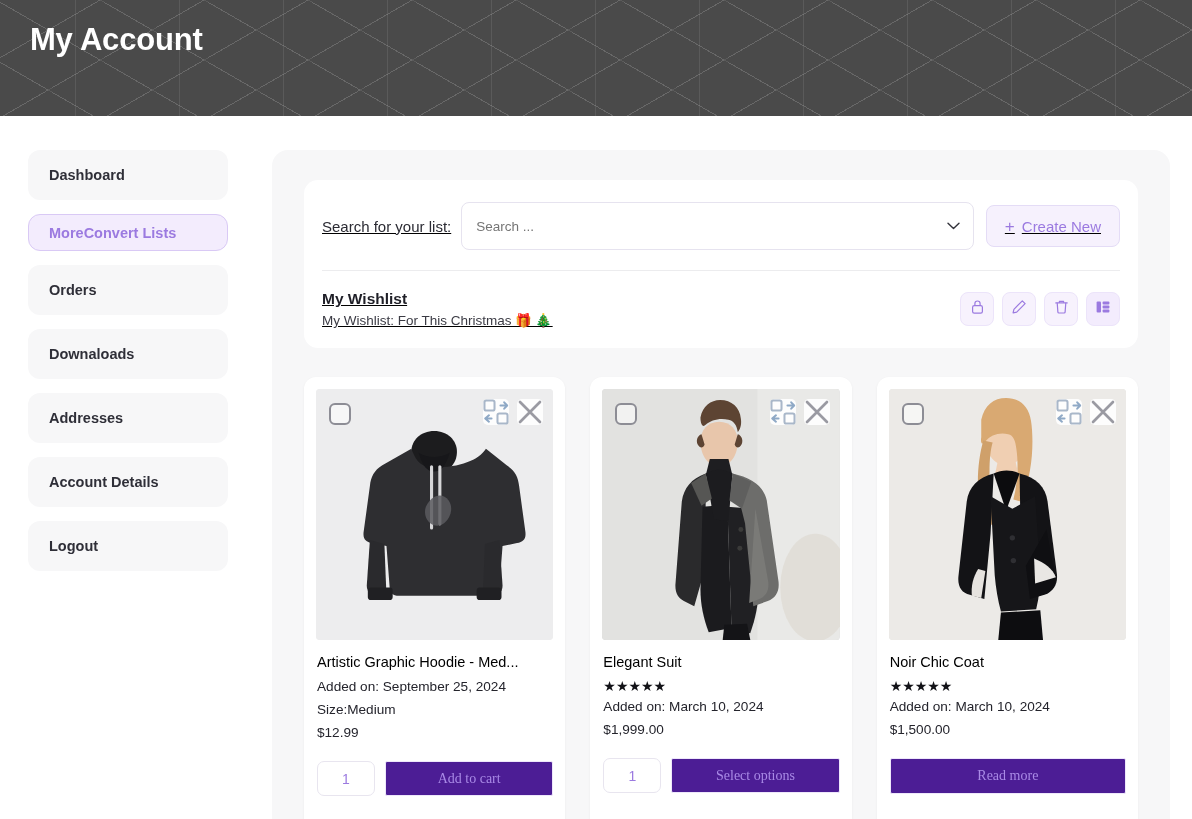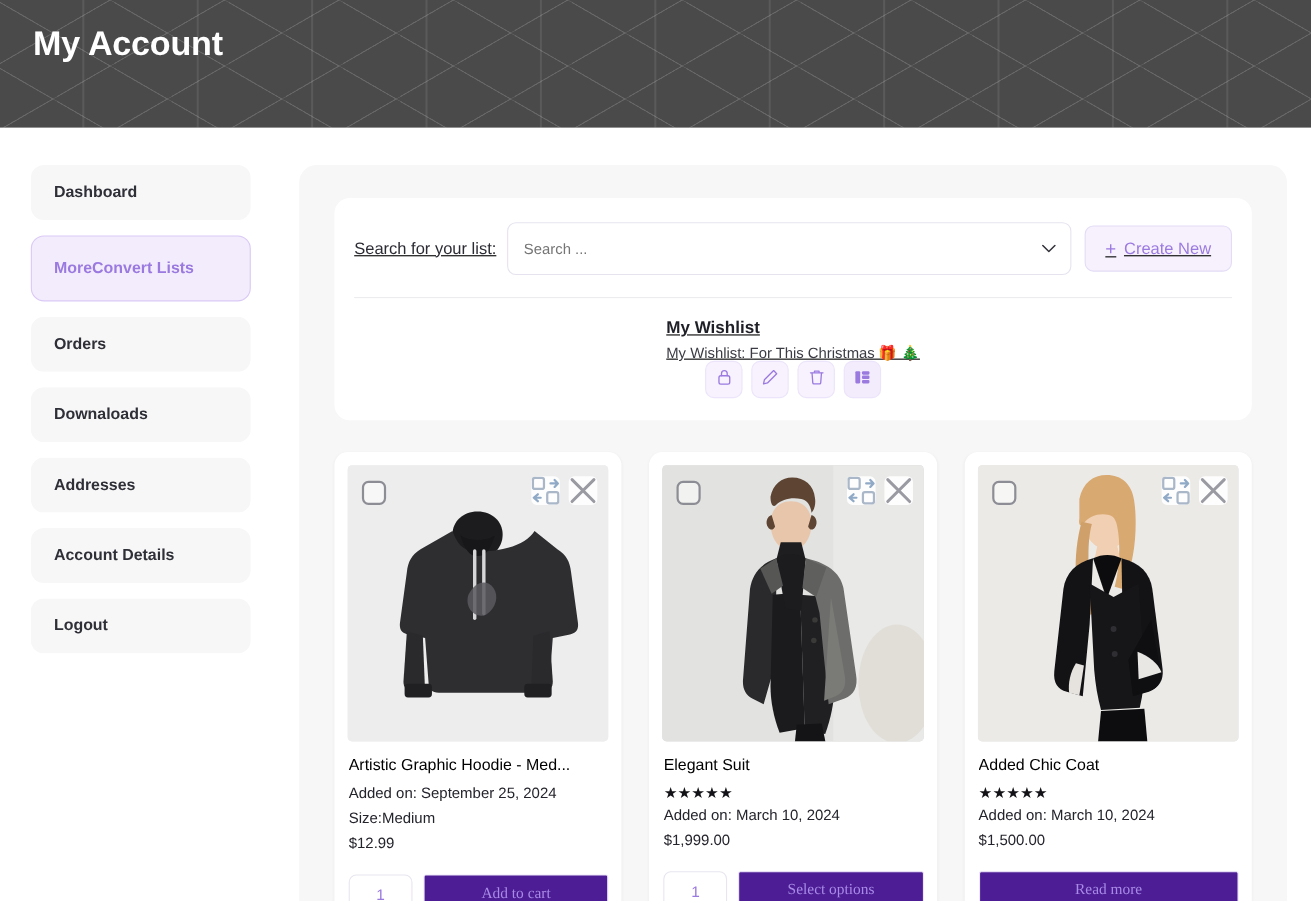--- a/index.html
+++ b/index.html
@@ -63,21 +63,21 @@
     font-size: 14.5px;
     font-weight: 600;
     margin-bottom: 14px;
     cursor: pointer;
     border: 1px solid transparent;
   }
   .nav-item.active {
     background: #f3ecfd;
     border: 1px solid #d9c9f5;
     color: #9b7ae0;
-    height: 60px;
+    height: 37px;
   }
 
   
   .main-panel {
     flex: 1;
     background: #f7f7f8;
     border-radius: 16px;
     padding: 30px 32px 0 32px;
     min-height: 683px;
   }
@@ -142,21 +142,20 @@
     display: flex; align-items: center; gap: 7px;
     white-space: nowrap;
   }
   .plus-glyph { font-size: 17px; line-height: 1; font-weight: 400; }
 
   .wishlist-row {
     display: flex;
     align-items: center;
     justify-content: space-between;
     padding-top: 19px;
-    flex-direction: column;
   }
   .wishlist-name {
     font-size: 15.5px;
     font-weight: 700;
     color: #1f1f27;
     margin-bottom: 4px;
   }
   .wishlist-desc {
     font-size: 13.5px;
     color: #3b3b44;
@@ -537,21 +536,21 @@
               </svg>
             </div>
             <div class="tool-btn">
               <svg width="11" height="11" viewBox="0 0 12 12" fill="none">
                 <path d="M1.4 1.4 L10.6 10.6 M10.6 1.4 L1.4 10.6" stroke="#9a9aa2" stroke-width="1.25" stroke-linecap="round"></path>
               </svg>
             </div>
           </div>
         </div>
         <div class="product-body">
-          <div class="product-title">Added Chic Coat</div>
+          <div class="product-title">Noir Chic Coat</div>
           <div class="product-stars">★★★★★</div>
           <div class="product-meta">Added on: March 10, 2024</div>
           <div class="product-price">$1,500.00</div>
           <div class="product-actions">
             <button class="cart-btn wide">Read more</button>
           </div>
         </div>
         <div class="drag-handle">
           <span></span>
             <span></span>

